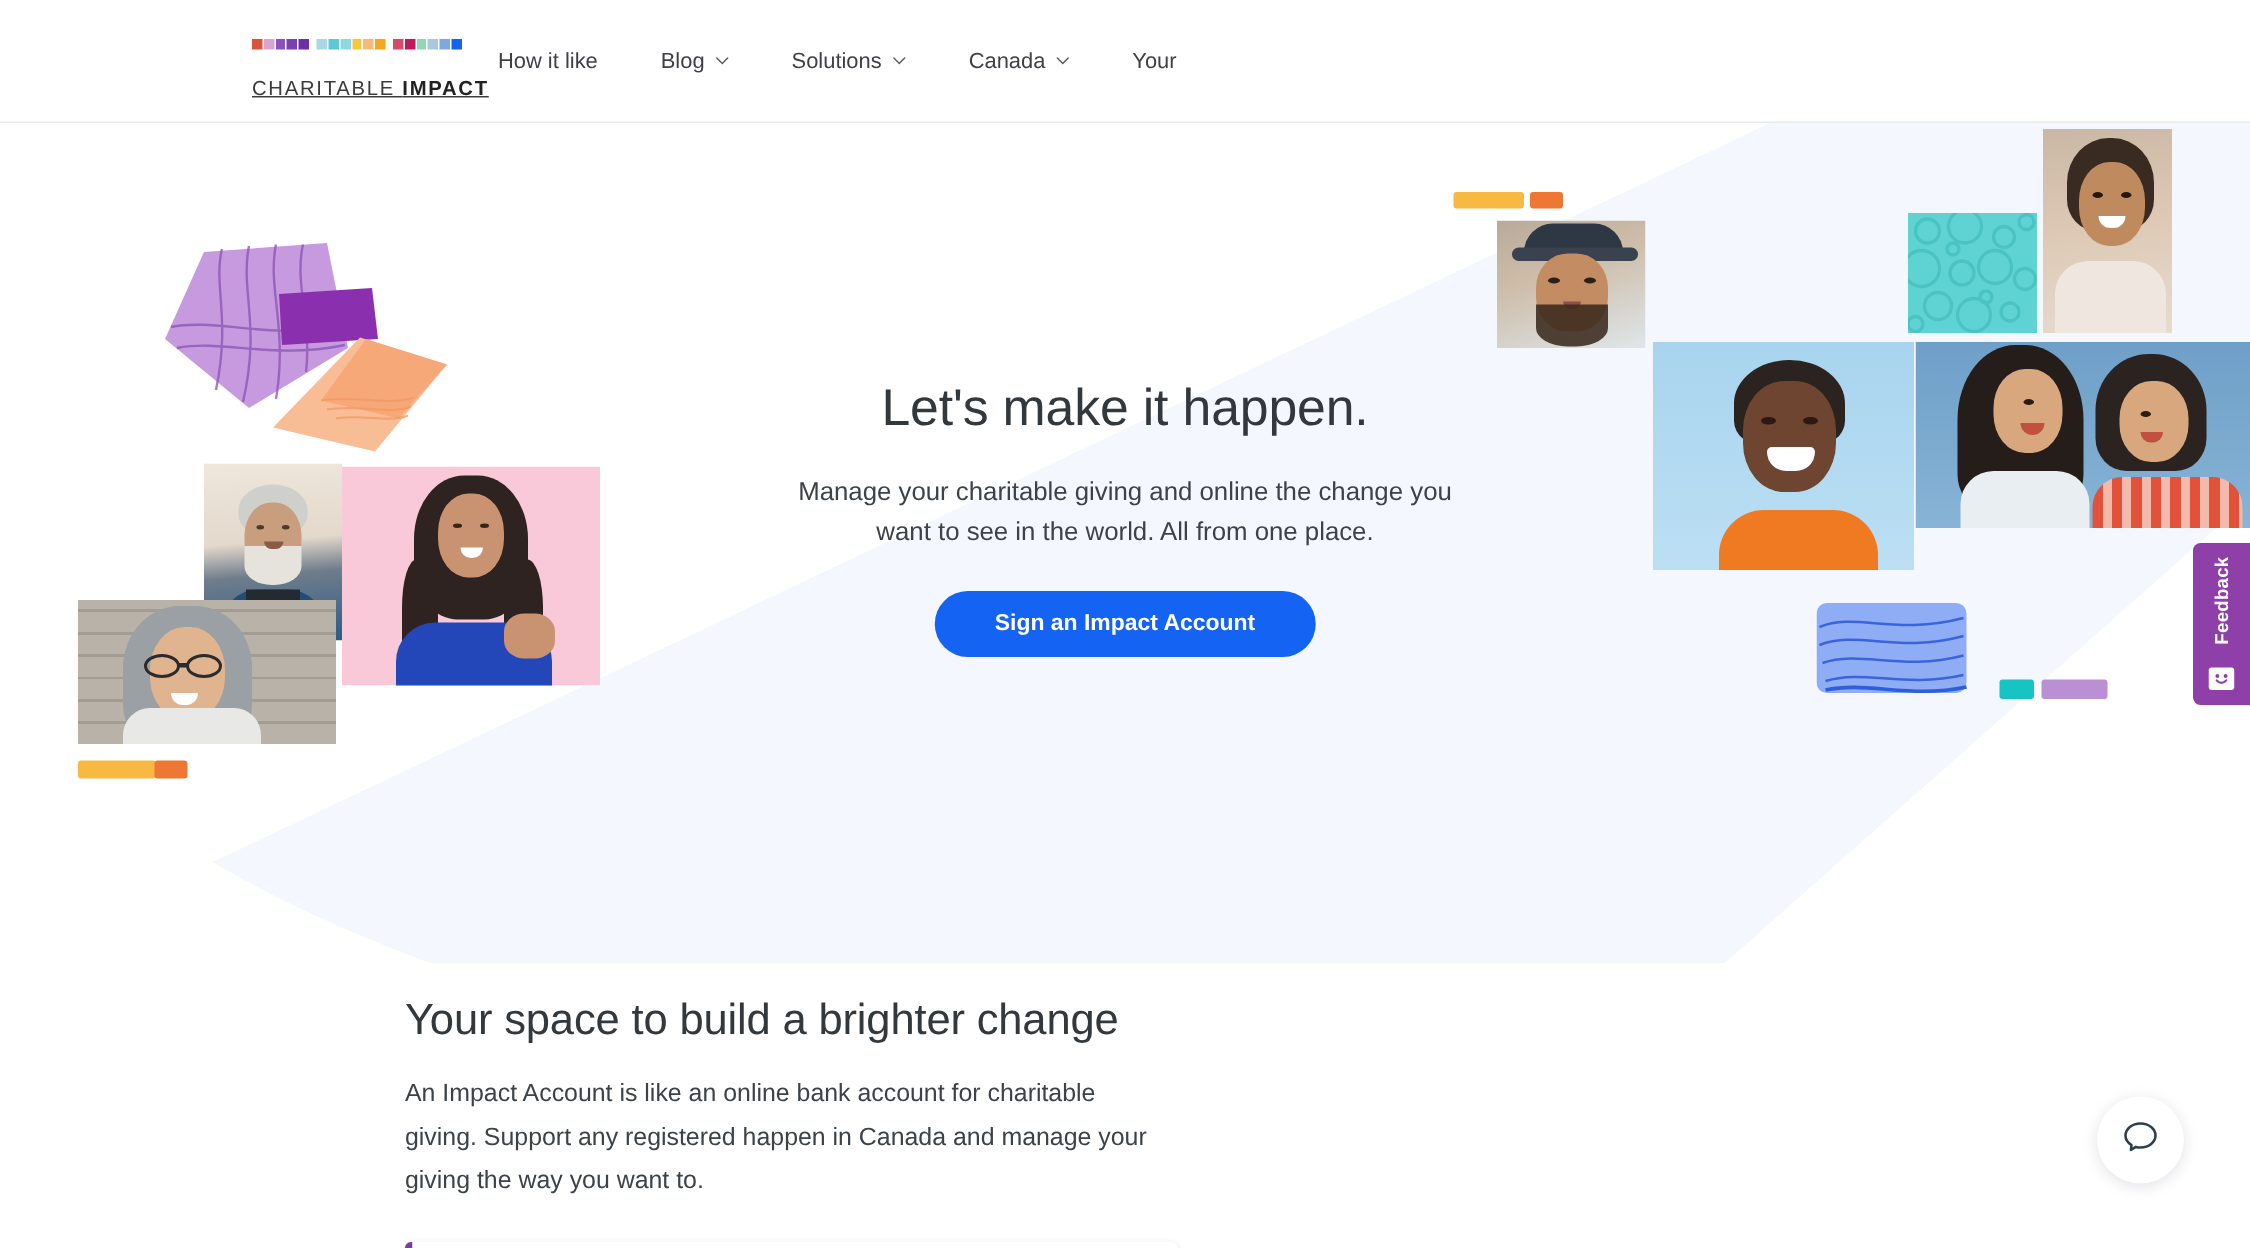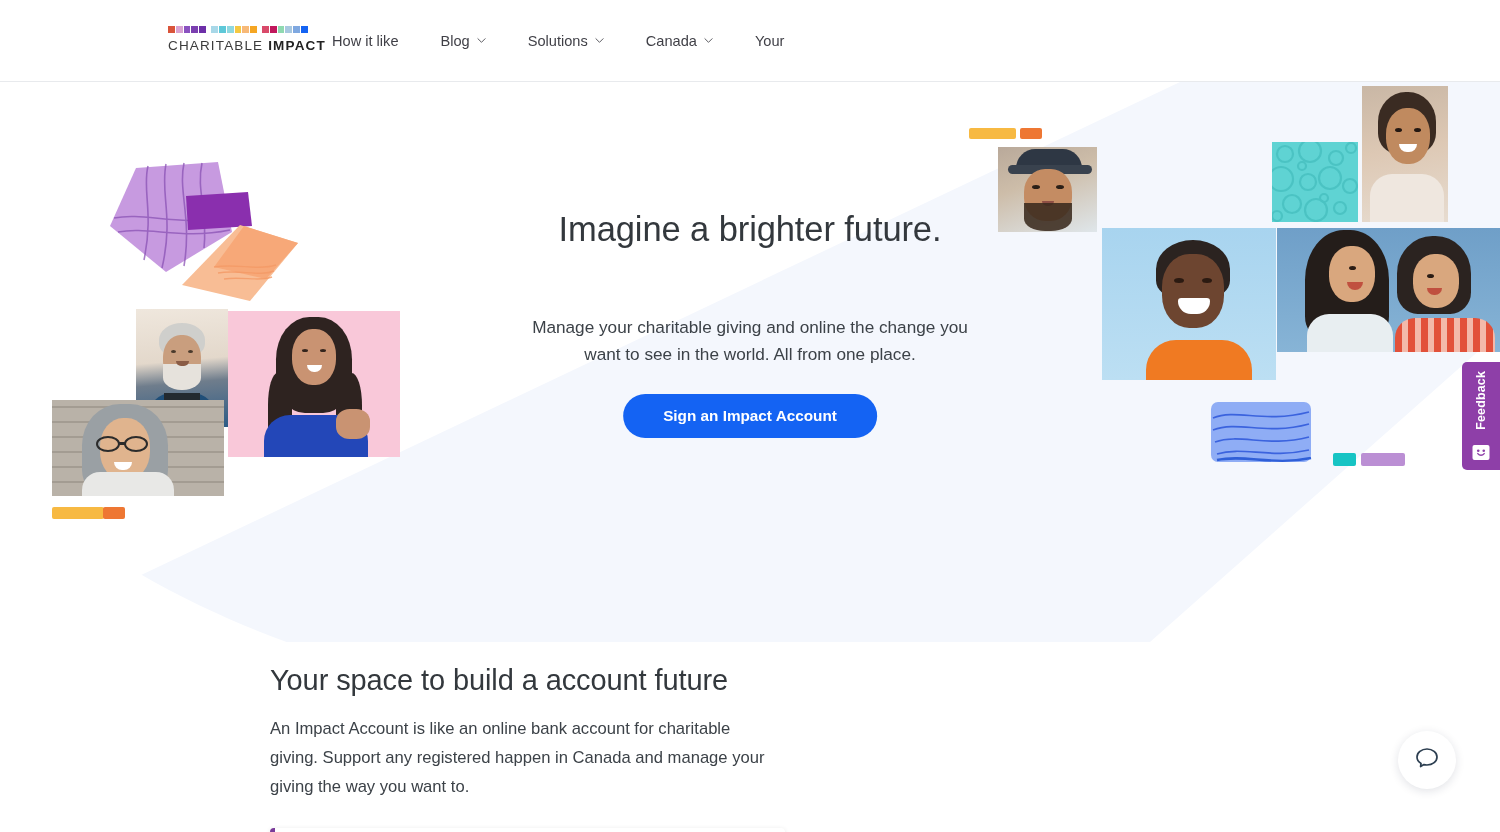--- a/index.html
+++ b/index.html
@@ -19,25 +19,26 @@
     width: 1500px; height: 82px;
     background: #ffffff;
     border-bottom: 1px solid #e8eaed;
     z-index: 60;
   }
   .logo { position: absolute; left: 168px; top: 26px; width: 140px; }
   .logo-swatches { display: flex; gap: 1px; height: 7px; }
   .sw { width: 7px; height: 7px; }
   .sw.gap { width: 3px; background: transparent !important; }
   .logo-text {
-    margin-top: 5px;
+    margin-top: 18px;
     font-size: 13.5px;
     letter-spacing: 1.15px;
     color: #3c3c3c;
     white-space: nowrap;
+    text-decoration: underline;
   }
   .logo-text .bold { font-weight: 700; color: #222; }
 
   .nav { position: absolute; left: 332px; top: 0; height: 82px; display: flex; align-items: center; gap: 0; }
   .nav-item {
     display: flex; align-items: center; gap: 7px;
     font-size: 14.6px; color: #3f3f46;
     padding: 0 26px 0 0; margin-right: 16px;
     cursor: pointer; white-space: nowrap;
   }
@@ -384,31 +385,32 @@
       </div>
       <div class="nav-item">
         <span>Your</span>
       </div>
     </nav>
 
   </div>
 
   <div class="hero-text">
     <h1 class="hero-h1">
-      <span>Imagine a brighter future.</span><br>
+      <br>
+      <span>Let's make it happen.</span>
     </h1>
     <p class="hero-sub">
       <span>Manage your charitable giving and online the change</span>
       <span>you want to see in the world. All from one place.</span>
     </p>
     <button class="hero-cta">Sign an Impact Account</button>
   </div>
 
   <div class="section2">
-    <h2 class="s2-h2">Your space to build a account future</h2>
+    <h2 class="s2-h2">Your space to build a brighter change</h2>
     <p class="s2-p">
       <span>An Impact Account is like an online bank account for charitable</span>
       <span>giving. Support any registered happen in Canada and manage</span>
       <span>your giving the way you want to.</span>
     </p>
     <div class="s2-card"></div>
 
   </div>
 
   <div class="feedback">

